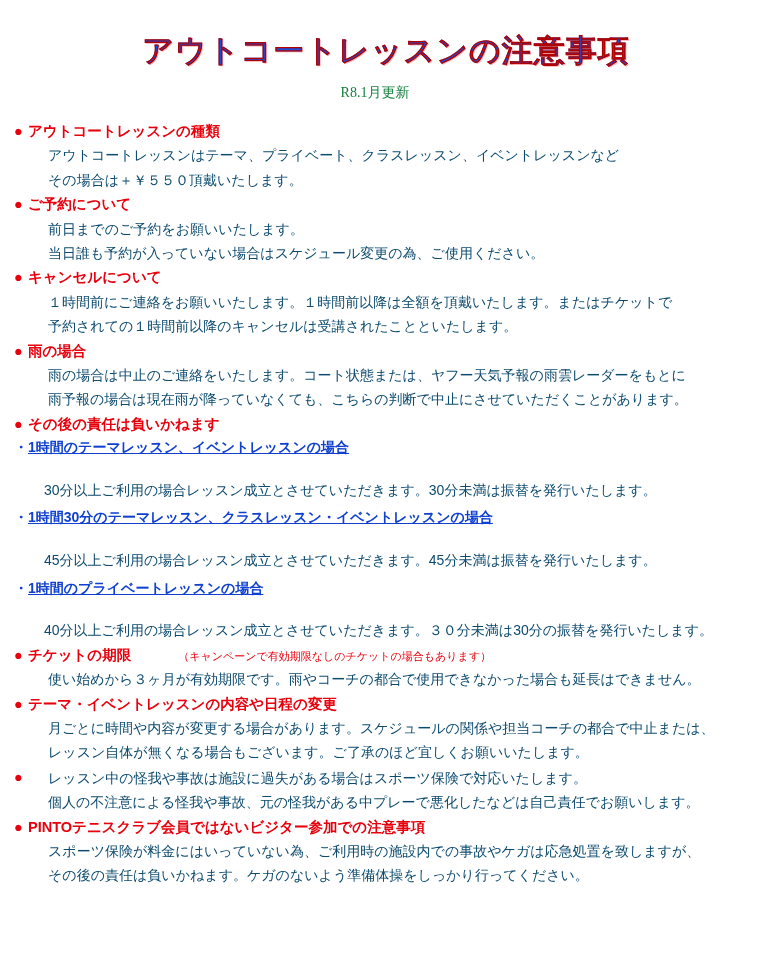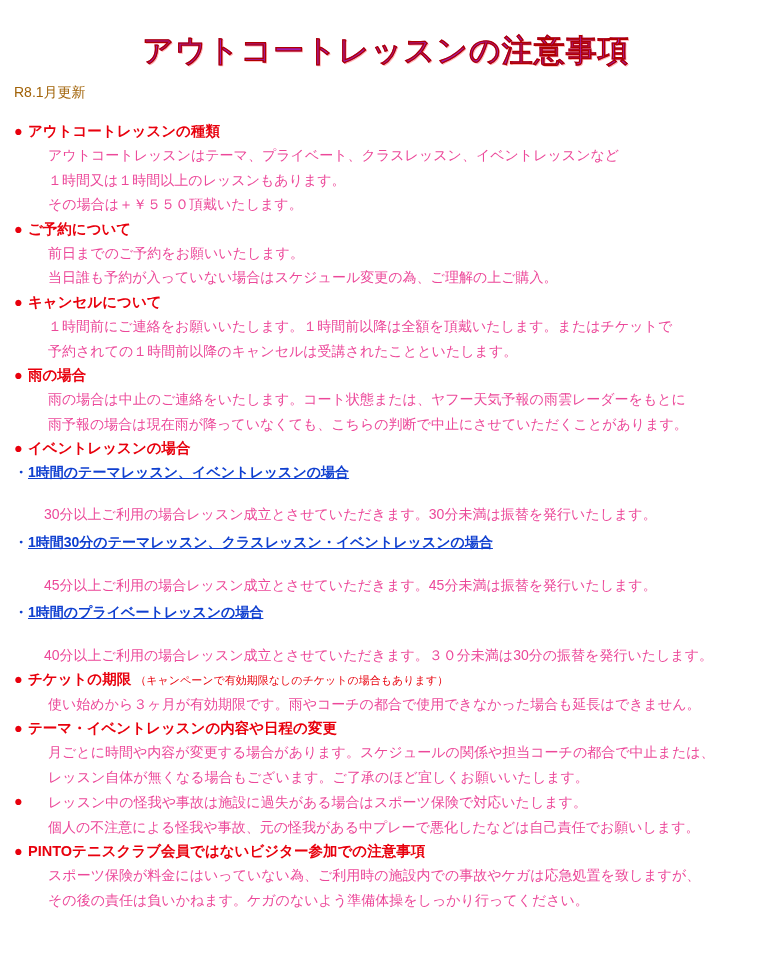--- a/index.html
+++ b/index.html
@@ -16,33 +16,34 @@
   }
   .page {
     position: relative;
     width: 772px;
     height: 976px;
     box-sizing: border-box;
     padding: 0 14px;
   }
   .doc-title {
     text-align: center;
-    color: #a21caf;
+    color: #1d4ed8;
     font-size: 31px;
     font-weight: bold;
     letter-spacing: 1px;
     margin: 30px 0 0 0;
     text-shadow: 1px 1px 0 #ffb0b0;
     -webkit-text-stroke: 0.3px #b00000;
   }
   .update-line {
-    text-align: left;
+    text-align: center;
     font-size: 14px;
-    color: #a16207;
+    color: #15803d;
     margin: 12px 22px 0 0;
+    font-family: Liberation Serif, serif;
   }
   .content {
     margin-top: 18px;
   }
   .section {
     margin-bottom: 1px;
   }
   .heading {
     color: #e8000d;
     font-weight: bold;
@@ -56,20 +57,21 @@
     position: absolute;
     left: 0px;
     top: 0;
     color: #e8000d;
     font-size: 14.5px;
   }
   .heading .note {
     color: #e8000d;
     font-weight: normal;
     font-size: 11px;
+    margin-left: 43px;
   }
   .sub-heading {
     color: #1040d0;
     font-weight: bold;
     font-size: 14px;
     line-height: 1.7;
     padding-left: 14px;
     position: relative;
     white-space: nowrap;
   }
@@ -77,21 +79,21 @@
     position: absolute;
     left: 0;
     top: 0;
     color: #1040d0;
   }
   .sub-heading .u {
     text-decoration: underline;
     text-align: center;
   }
   .body-line {
-    color: #ec4899;
+    color: #0c4a6e;
     font-size: 14px;
     line-height: 1.74;
     padding-left: 34px;
     white-space: nowrap;
   }
   .body-line.tight {
     padding-left: 30px;
     margin-top: 18px;
   }
   .spacer-sm { height: 4px; }
@@ -106,31 +108,30 @@
   <div class="update-line">R8.1月更新</div>
 
   <div class="content">
 
     <div class="section">
       <div class="heading">
         <span class="bullet">●</span>
         <span>アウトコートレッスンの種類</span>
       </div>
       <div class="body-line">アウトコートレッスンはテーマ、プライベート、クラスレッスン、イベントレッスンなど</div>
-      <div class="body-line">１時間又は１時間以上のレッスンもあります。</div>
       <div class="body-line">その場合は＋￥５５０頂戴いたします。</div>
     </div>
 
     <div class="section">
       <div class="heading">
         <span class="bullet">●</span>
         <span>ご予約について</span>
       </div>
       <div class="body-line">前日までのご予約をお願いいたします。</div>
-      <div class="body-line">当日誰も予約が入っていない場合はスケジュール変更の為、ご理解の上ご購入。</div>
+      <div class="body-line">当日誰も予約が入っていない場合はスケジュール変更の為、ご使用ください。</div>
     </div>
 
     <div class="section">
       <div class="heading">
         <span class="bullet">●</span>
         <span>キャンセルについて</span>
       </div>
       <div class="body-line">１時間前にご連絡をお願いいたします。１時間前以降は全額を頂戴いたします。またはチケットで</div>
       <div class="body-line">予約されての１時間前以降のキャンセルは受講されたことといたします。</div>
     </div>
@@ -140,21 +141,21 @@
         <span class="bullet">●</span>
         <span>雨の場合</span>
       </div>
       <div class="body-line">雨の場合は中止のご連絡をいたします。コート状態または、ヤフー天気予報の雨雲レーダーをもとに</div>
       <div class="body-line">雨予報の場合は現在雨が降っていなくても、こちらの判断で中止にさせていただくことがあります。</div>
     </div>
 
     <div class="section">
       <div class="heading">
         <span class="bullet">●</span>
-        <span>イベントレッスンの場合</span>
+        <span>その後の責任は負いかねます</span>
       </div>
 
       <div class="sub-heading">
         <span class="bullet">・</span>
         <span class="u">1時間のテーマレッスン、イベントレッスンの場合</span>
       </div>
       <div class="body-line tight">30分以上ご利用の場合レッスン成立とさせていただきます。30分未満は振替を発行いたします。</div>
       <div class="spacer-sm"></div>
 
       <div class="sub-heading">

